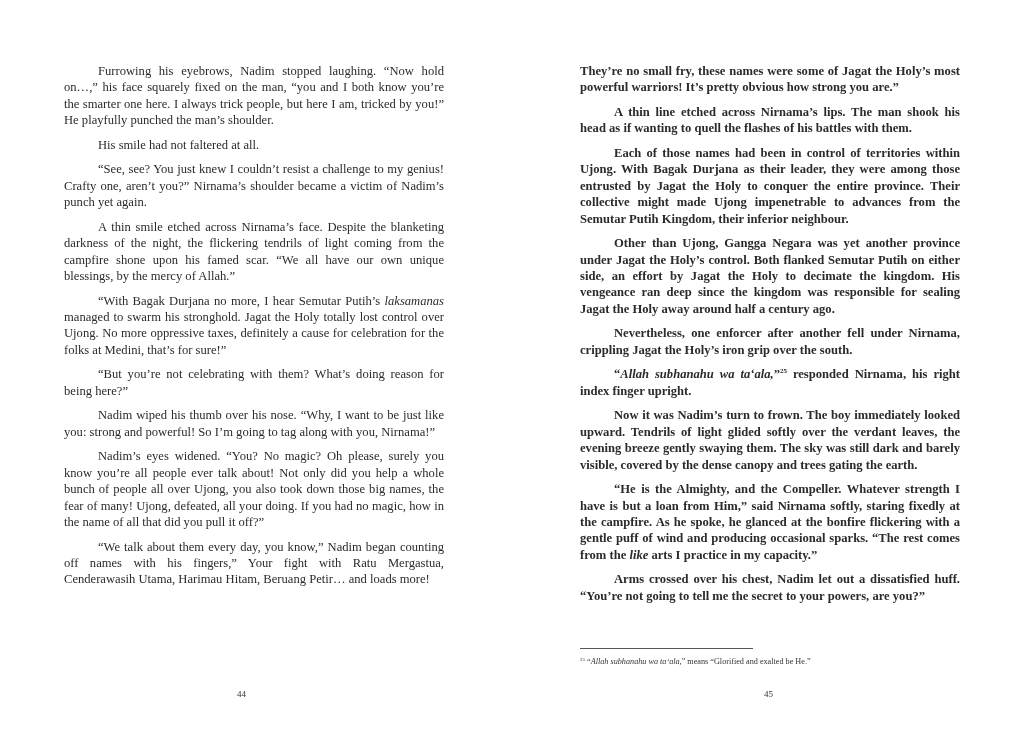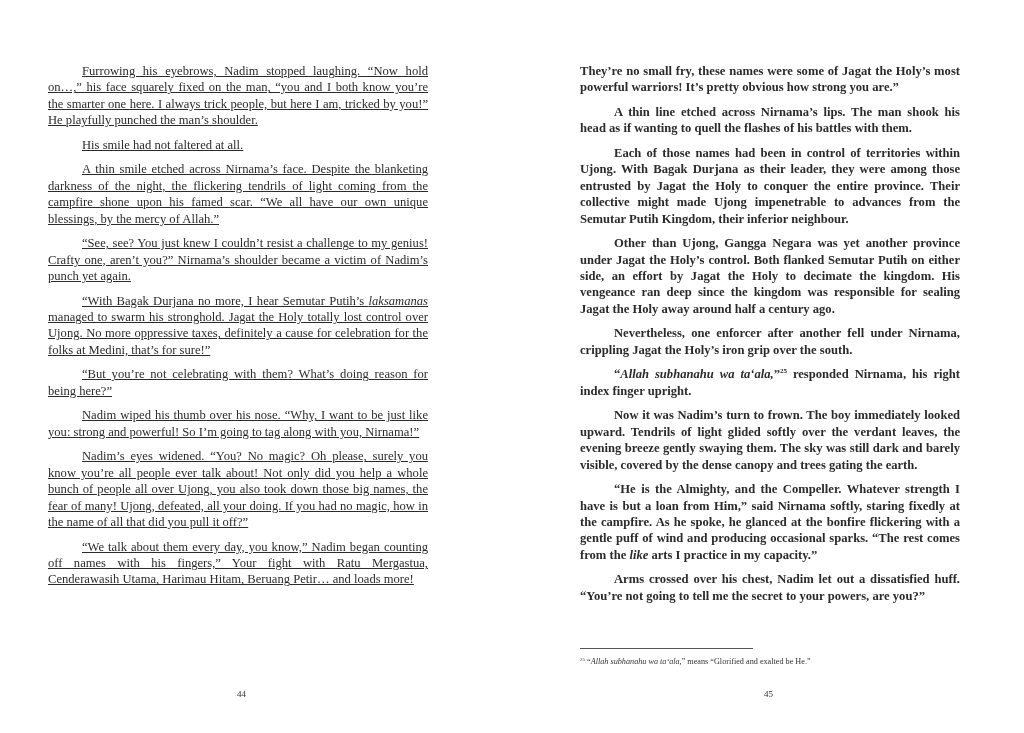--- a/index.html
+++ b/index.html
@@ -30,21 +30,21 @@
     .text-block {
       position: absolute;
       top: 63px;
       width: 380px;
       font-family: "Liberation Serif", "DejaVu Serif", serif;
       font-size: 12.6px;
       line-height: 16.4px;
       text-align: justify;
       hyphens: none;
     }
-    .page.left .text-block { left: 48px; text-decoration: underline; }
+    .page.left .text-block { left: 64px; }
     .page.right .text-block { left: 68px; font-weight: bold; }
     .para {
       margin: 0 0 8.2px 0;
       text-indent: 34px;
     }
     .para.noindent { text-indent: 0; }
     .para i, .fn i { font-style: italic; }
     sup.fnref {
       font-size: 7px;
       line-height: 0;
@@ -87,22 +87,22 @@
   </style>
 </head>
 <body>
 
 <div class="spread">
 
   <div class="page left">
     <div class="text-block">
       <p class="para">Furrowing his eyebrows, Nadim stopped laughing. “Now hold on…,” his face squarely fixed on the man, “you and I both know you’re the smarter one here. I always trick people, but here I am, tricked by you!” He playfully punched the man’s shoulder.</p>
       <p class="para">His smile had not faltered at all.</p>
+      <p class="para">“See, see? You just knew I couldn’t resist a challenge to my genius! Crafty one, aren’t you?” Nirnama’s shoulder became a victim of Nadim’s punch yet again.</p>
       <p class="para">A thin smile etched across Nirnama’s face. Despite the blanketing darkness of the night, the flickering tendrils of light coming from the campfire shone upon his famed scar. “We all have our own unique blessings, by the mercy of Allah.”</p>
-      <p class="para">“See, see? You just knew I couldn’t resist a challenge to my genius! Crafty one, aren’t you?” Nirnama’s shoulder became a victim of Nadim’s punch yet again.</p>
       <p class="para"><span>“With Bagak Durjana no more, I hear Semutar Putih’s </span><i>laksamanas</i><span> managed to swarm his stronghold. Jagat the Holy totally lost control over Ujong. No more oppressive taxes, definitely a cause for celebration for the folks at Medini, that’s for sure!”</span></p>
       <p class="para">“But you’re not celebrating with them? What’s doing reason for being here?”</p>
       <p class="para">Nadim wiped his thumb over his nose. “Why, I want to be just like you: strong and powerful! So I’m going to tag along with you, Nirnama!”</p>
       <p class="para">Nadim’s eyes widened. “You? No magic? Oh please, surely you know you’re all people ever talk about! Not only did you help a whole bunch of people all over Ujong, you also took down those big names, the fear of many! Ujong, defeated, all your doing. If you had no magic, how in the name of all that did you pull it off?”</p>
       <p class="para">“We talk about them every day, you know,” Nadim began counting off names with his fingers,” Your fight with Ratu Mergastua, Cenderawasih Utama, Harimau Hitam, Beruang Petir… and loads more!</p>
     </div>
     <div class="page-number">44</div>
   </div>
 
   <div class="page right">

